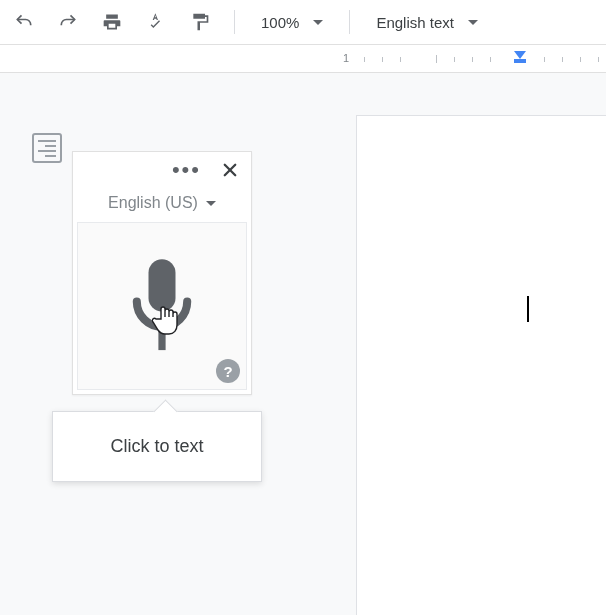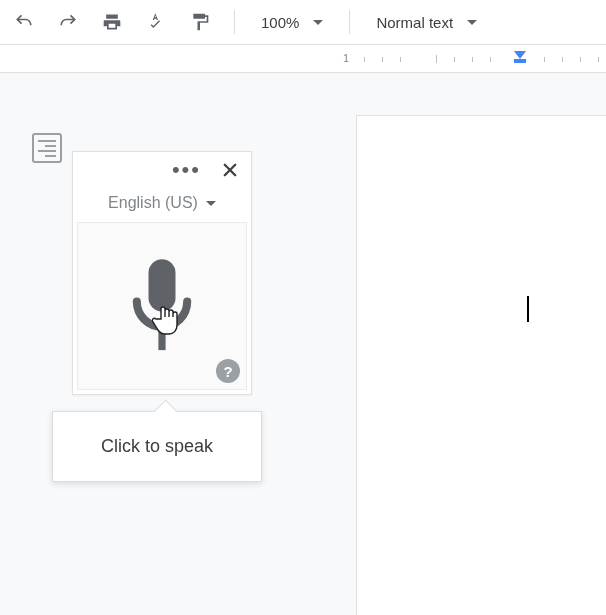--- a/index.html
+++ b/index.html
@@ -203,21 +203,21 @@
         <path d="M18 4V2H4v6h14V6h2v5H9v11h3V13h10V4h-4z"></path>
       </svg>
   </div>
   <div class="tb-sep"></div>
   <div class="tb-combo">
     <span>100%</span>
     <span class="caret-down"></span>
   </div>
   <div class="tb-sep"></div>
   <div class="tb-combo">
-    <span>Normal text</span>
+    <span>English text</span>
     <span class="caret-down"></span>
   </div>
 </div>
 
 <div class="ruler-area">
   <div class="ruler">
     <span class="ruler-num" style="left:6px">1</span>
     <div class="ruler-tick minor" style="left:24px"></div>
     <div class="ruler-tick minor" style="left:42px"></div>
     <div class="ruler-tick minor" style="left:60px"></div>
@@ -269,15 +269,15 @@
       <svg class="hand-cursor" width="30" height="34" viewBox="0 0 30 34">
         <path d="M9 16 V6 a2 2 0 0 1 4 0 V14 V8 a2 2 0 0 1 4 0 V14 V9 a2 2 0 0 1 4 0 V14 V11 a2 2 0 0 1 4 0 V22 c0 5 -3 9 -8 9 h-4 c-3 0 -5 -1 -7 -4 l-5 -8 a2 2 0 0 1 3 -3 z" fill="#fff" stroke="#202124" stroke-width="1.4"></path>
       </svg>
       <div class="help-badge">
         <span>?</span>
       </div>
     </div>
   </div>
 
   <div class="tooltip">
-    <span>Click to speak</span>
+    <span>Click to text</span>
   </div>
 </div>
 
 </body></html>

